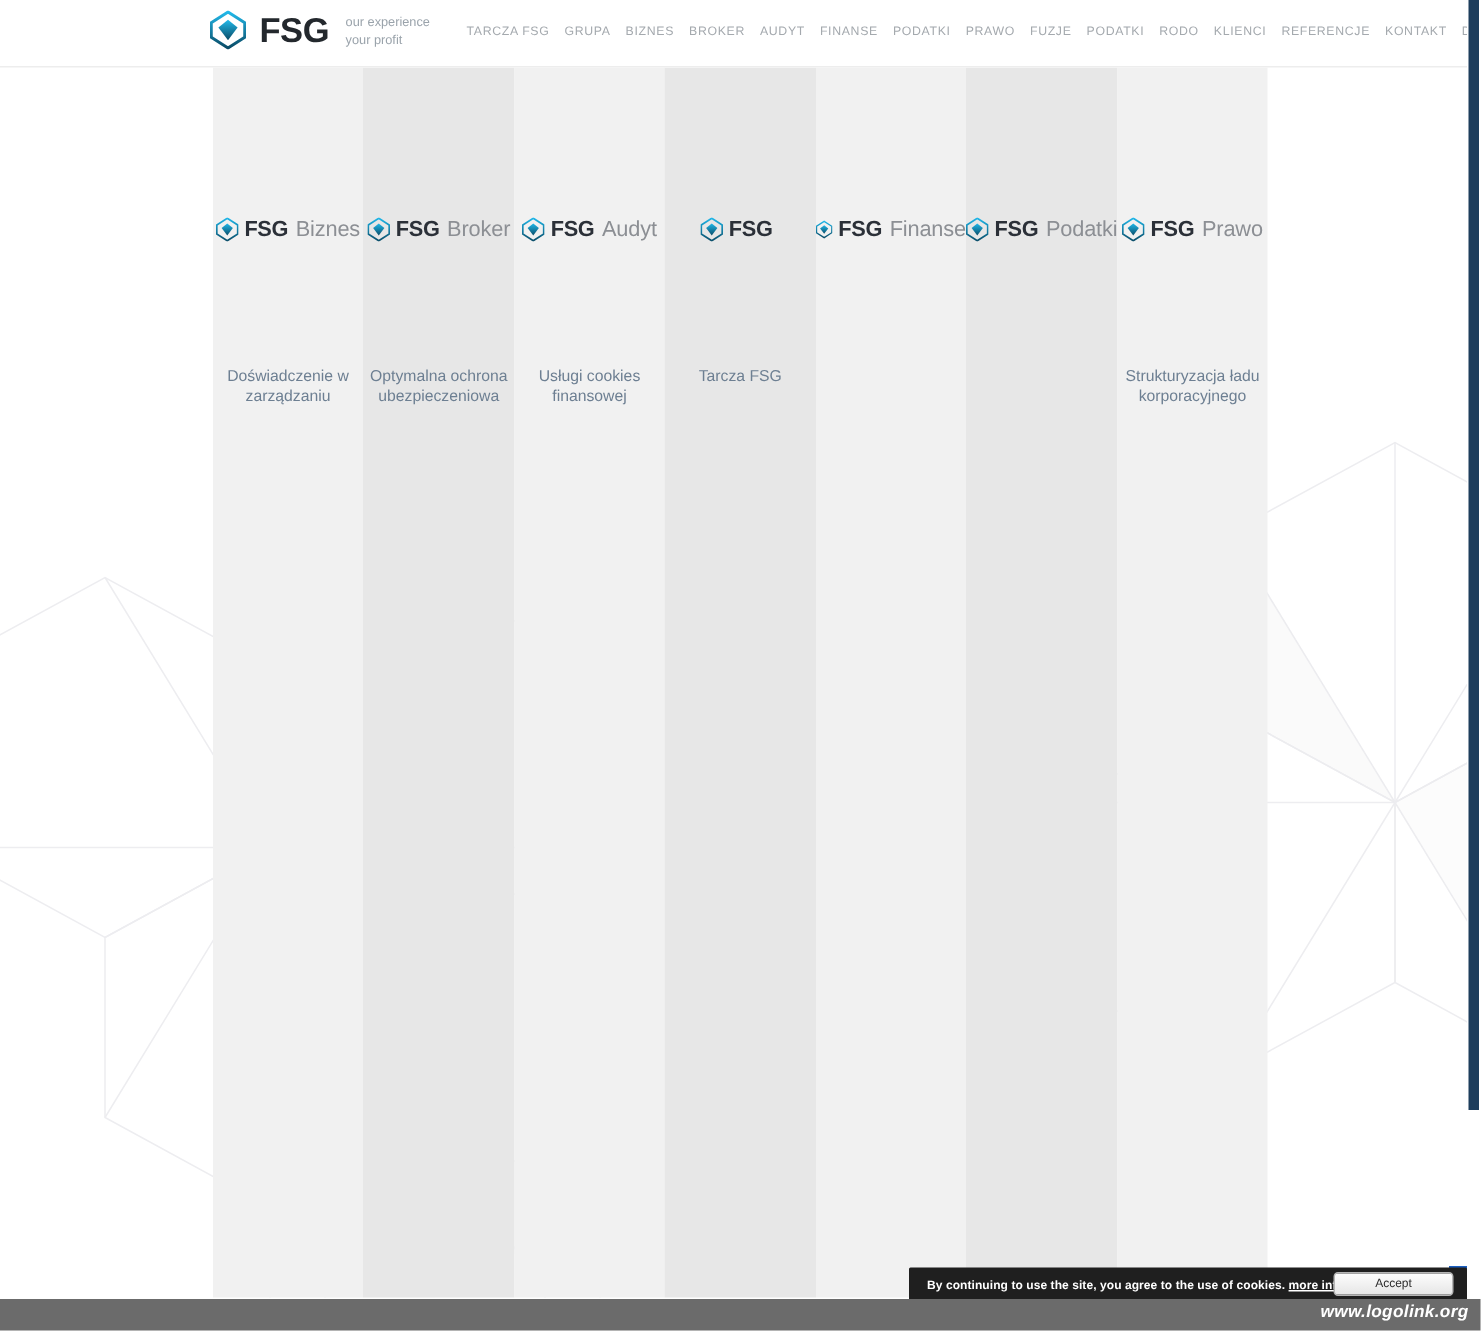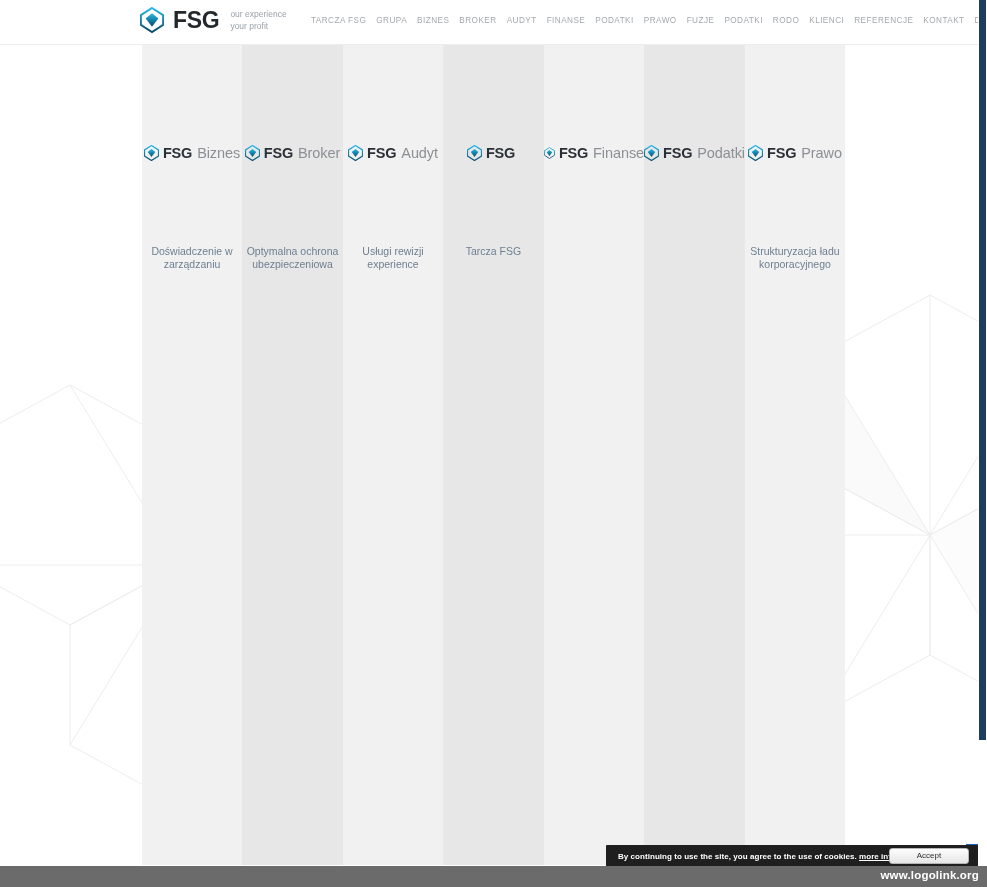--- a/index.html
+++ b/index.html
@@ -185,20 +185,21 @@
     left: 0; top: 866px;
     width: 987px; height: 21px;
     background: #6b6b6b;
     z-index: 70;
   }
   .watermark-text {
     position: absolute;
     right: 8px; top: 3px;
     font-size: 11.5px;
     font-weight: bold;
+    font-style: italic;
     color: #ffffff;
     letter-spacing: 0.2px;
   }
 
   
   .scrollbar-track {
     position: absolute;
     right: 0; top: 0;
     width: 9px; height: 866px;
     background: #ffffff;
@@ -296,21 +297,21 @@
 
     <div class="col light" style="left:343px; width:100px;">
       <div class="col-logo">
         <svg class="mark" viewBox="0 0 30 32">
           <path d="M15 1 L29 10 L29 22 L15 31 L1 22 L1 10 Z" fill="none" stroke="url(#g1)" stroke-width="2.4"></path>
           <path d="M15 8 L22.5 14 L15 24 L7.5 14 Z" fill="url(#g1)"></path>
         </svg>
         <span class="fsg">FSG</span>
         <span class="sub">Audyt</span>
       </div>
-      <div class="col-caption">Usługi rewizji experience</div>
+      <div class="col-caption">Usługi cookies finansowej</div>
     </div>
 
     <div class="col dark" style="left:443px; width:101px;">
       <div class="col-logo">
         <svg class="mark" viewBox="0 0 30 32">
           <path d="M15 1 L29 10 L29 22 L15 31 L1 22 L1 10 Z" fill="none" stroke="url(#g1)" stroke-width="2.4"></path>
           <path d="M15 8 L22.5 14 L15 24 L7.5 14 Z" fill="url(#g1)"></path>
         </svg>
         <span class="fsg">FSG</span>
         <span class="sub"></span>

